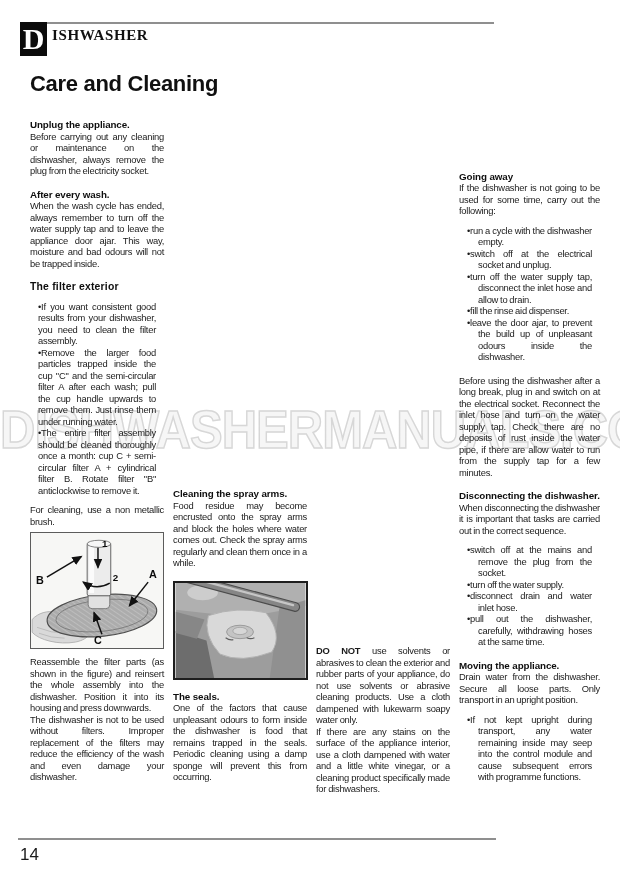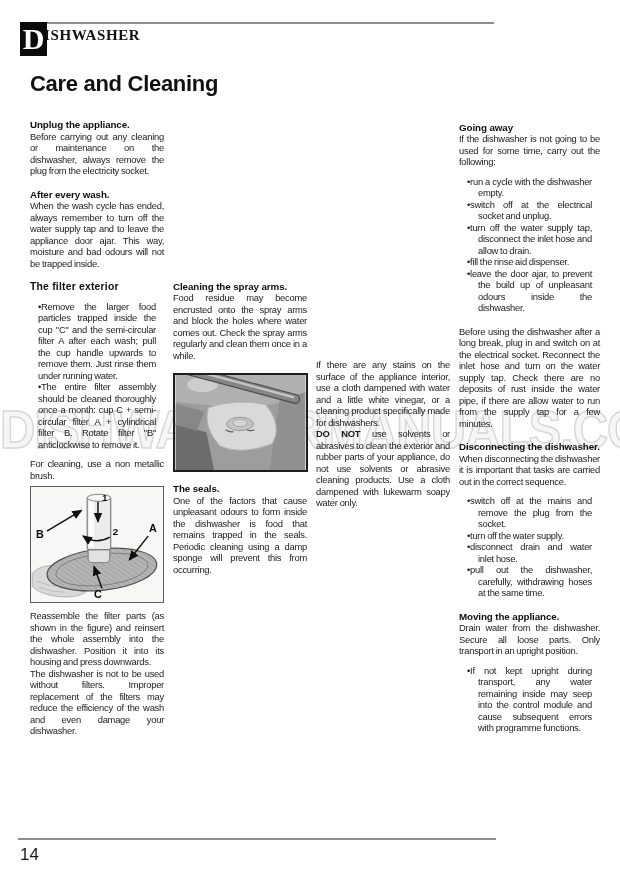--- a/index.html
+++ b/index.html
@@ -9,39 +9,39 @@
     overflow:hidden;margin:0 auto;
   }
   
   .top-rule{position:absolute;left:20px;top:22px;width:474px;height:2px;background:#8f8f8f;}
   .d-box{
     position:absolute;left:20px;top:22px;width:27px;height:34px;background:#0b0b0b;
     color:#ffffff;font-family:"Liberation Serif","DejaVu Serif",serif;font-weight:bold;
     font-size:30px;line-height:34px;text-align:center;
   }
   .brand-rest{
-    position:absolute;left:44px;top:27px;
+    position:absolute;left:52px;top:27px;
     font-family:"Liberation Serif","DejaVu Serif",serif;font-weight:bold;
     font-size:15px;letter-spacing:.6px;color:#111;
   }
   .title{
     position:absolute;left:30px;top:71px;margin:0;
     font-size:22px;font-weight:bold;letter-spacing:-.3px;color:#101010;
   }
   
   .watermark{
     position:absolute;left:0;top:402px;width:620px;z-index:0;
     font-size:49px;font-weight:bold;white-space:nowrap;text-align:center;
     color:#f6f6f6;-webkit-text-stroke:1.4px #d7d7d7;letter-spacing:-1px;
     transform:scaleY(1.08);pointer-events:none;user-select:none;
   }
   
   .content{
     position:absolute;left:30px;top:119px;z-index:1;
-    display:flex;gap:9px;align-items:center;
+    display:flex;gap:9px;align-items:flex-end;
   }
   .col{width:134px;flex:0 0 134px;}
   .col.c4{width:141px;flex:0 0 141px;}
   .sect{margin:0 0 12px 0;}
   h2{
     font-size:9.8px;line-height:11.5px;margin:0;font-weight:bold;
     letter-spacing:-.1px;color:#0e0e0e;
   }
   h2.h-lg{font-size:10.4px;letter-spacing:.2px;}
   p{
@@ -88,20 +88,21 @@
         <h2>Unplug the appliance.</h2>
         <p>Before carrying out any cleaning or maintenance on the dishwasher, always remove the plug from the electricity socket.</p>
       </div>
       <div class="sect">
         <h2>After every wash.</h2>
         <p>When the wash cycle has ended, always remember to turn off the water supply tap and to leave the appliance door ajar. This way, moisture and bad odours will not be trapped inside.</p>
       </div>
       <div class="sect" style="margin-bottom:0;">
         <h2 class="h-lg">The filter exterior</h2>
         <ul class="bullets flush">
+          <li>If you want consistent good results from your dishwasher, you need to clean the filter assembly.</li>
           <li>Remove the larger food particles trapped inside the cup "C" and the semi-circular filter A after each wash; pull the cup handle upwards to remove them. Just rinse them under running water.</li>
           <li>The entire filter assembly should be cleaned thoroughly once a month: cup C + semi-circular filter A + cylindrical filter B. Rotate filter "B" anticlockwise to remove it.</li>
         </ul>
         <p>For cleaning, use a non metallic brush.</p>
       </div>
 
       <svg class="fig-diagram" viewBox="0 0 134 117">
         <defs>
           <marker id="ah" markerWidth="8" markerHeight="8" refX="6" refY="3" orient="auto">
             <path d="M0,0 L7,3 L0,6 Z" fill="#111"></path>
@@ -174,22 +175,22 @@
       </svg>
 
       <div class="sect">
         <h2>The seals.</h2>
         <p>One of the factors that cause unpleasant odours to form inside the dishwasher is food that remains trapped in the seals. Periodic cleaning using a damp sponge will prevent this from occurring.</p>
       </div>
     </div>
 
     <div class="col">
       <div class="sect" style="margin-bottom:0;">
+        <p><span class="bold">DO NOT</span> <span>use solvents or abrasives to clean the exterior and rubber parts of your appliance, do not use solvents or abrasive cleaning products. Use a cloth dampened with lukewarm soapy water only.</span></p>
         <p>If there are any stains on the surface of the appliance interior, use a cloth dampened with water and a little white vinegar, or a cleaning product specifically made for dishwashers.</p>
-        <p><span class="bold">DO NOT</span> <span>use solvents or abrasives to clean the exterior and rubber parts of your appliance, do not use solvents or abrasive cleaning products. Use a cloth dampened with lukewarm soapy water only.</span></p>
       </div>
     </div>
 
     <div class="col c4">
       <div class="sect">
         <h2>Going away</h2>
         <p>If the dishwasher is not going to be used for some time, carry out the following:</p>
         <ul class="bullets hang">
           <li>run a cycle with the dishwasher empty.</li>
           <li>switch off at the electrical socket and unplug.</li>

